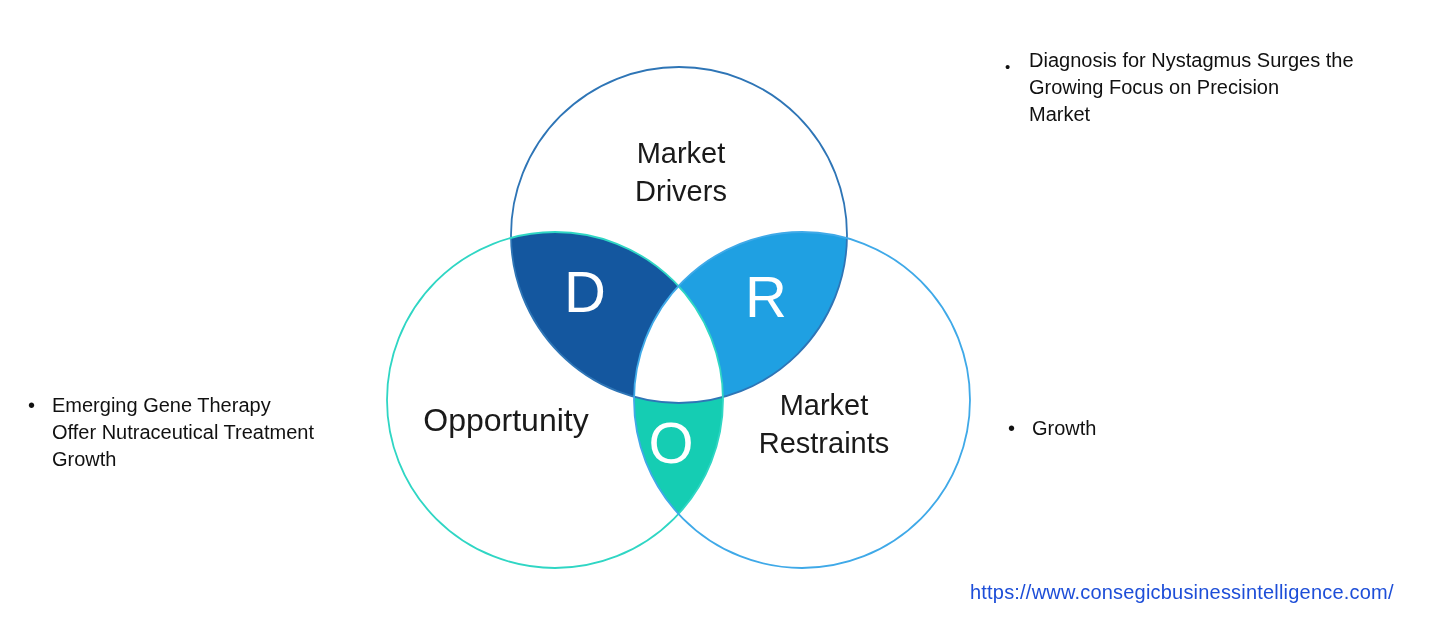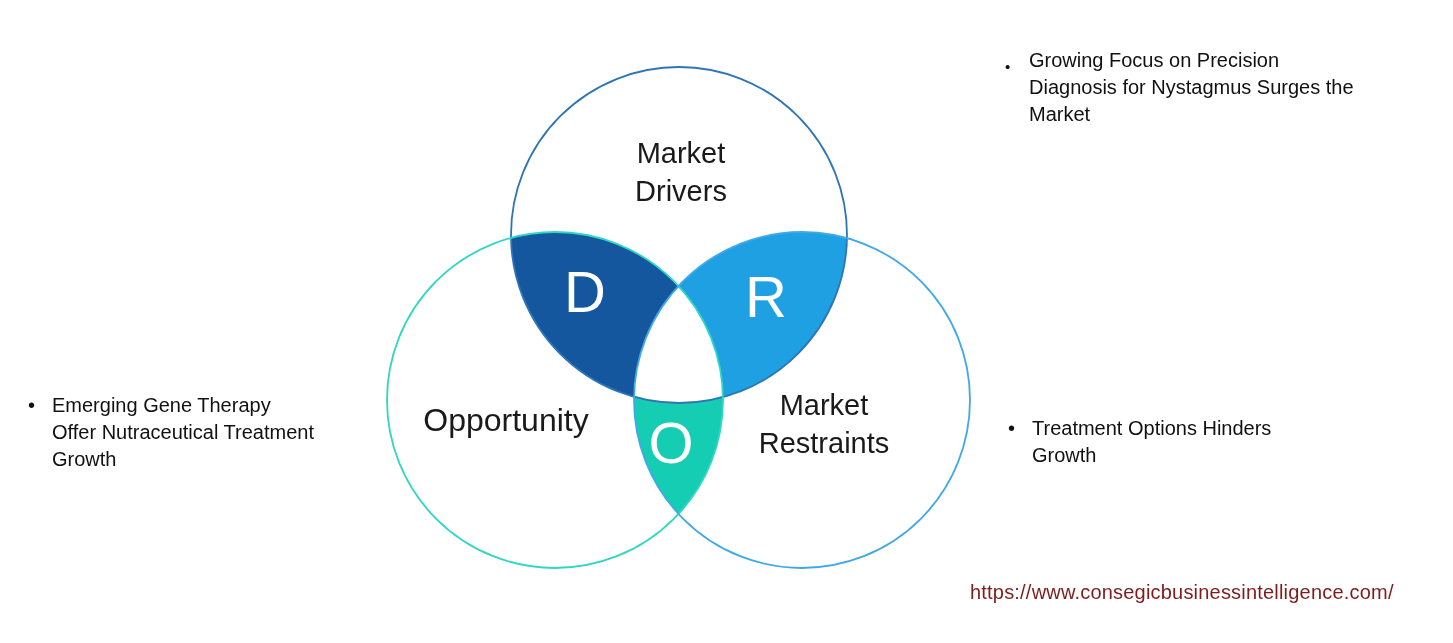--- a/index.html
+++ b/index.html
@@ -54,21 +54,21 @@
     padding-top: 6px;
   }
   .note-driver   { left: 1005px; top: 47px;  }
   .note-opportunity { left: 28px; top: 392px; }
   .note-restraint { left: 1008px; top: 415px; }
   .footer-url {
     position: absolute;
     left: 970px;
     top: 581px;
     font-size: 20px;
-    color: #7f1d1d;
+    color: #1d4ed8;
     letter-spacing: 0.2px;
     white-space: nowrap;
   }
 </style>
 </head>
 <body>
 
 <div class="canvas">
 
   <svg class="venn-svg" width="1453" height="643" viewBox="0 0 1453 643">
@@ -119,38 +119,37 @@
     <text class="venn-label" x="824" y="453">Restraints</text>
 
     <text class="venn-letter" x="585" y="312">D</text>
     <text class="venn-letter" x="766" y="317">R</text>
     <text class="venn-letter" x="671" y="463">O</text>
   </svg>
 
   <div class="note note-driver">
     <span class="bullet bullet-low">•</span>
     <div>
+      <div>Diagnosis for Nystagmus Surges the</div>
       <div>Growing Focus on Precision</div>
-      <div>Diagnosis for Nystagmus Surges the</div>
       <div>Market</div>
     </div>
   </div>
 
   <div class="note note-opportunity">
     <span class="bullet">•</span>
     <div>
       <div>Emerging Gene Therapy</div>
       <div>Offer Nutraceutical Treatment</div>
       <div>Growth</div>
     </div>
   </div>
 
   <div class="note note-restraint">
     <span class="bullet">•</span>
     <div>
-      <div>Treatment Options Hinders</div>
       <div>Growth</div>
     </div>
   </div>
 
   <div class="footer-url">https://www.consegicbusinessintelligence.com/</div>
 
 </div>
 
 </body></html>

